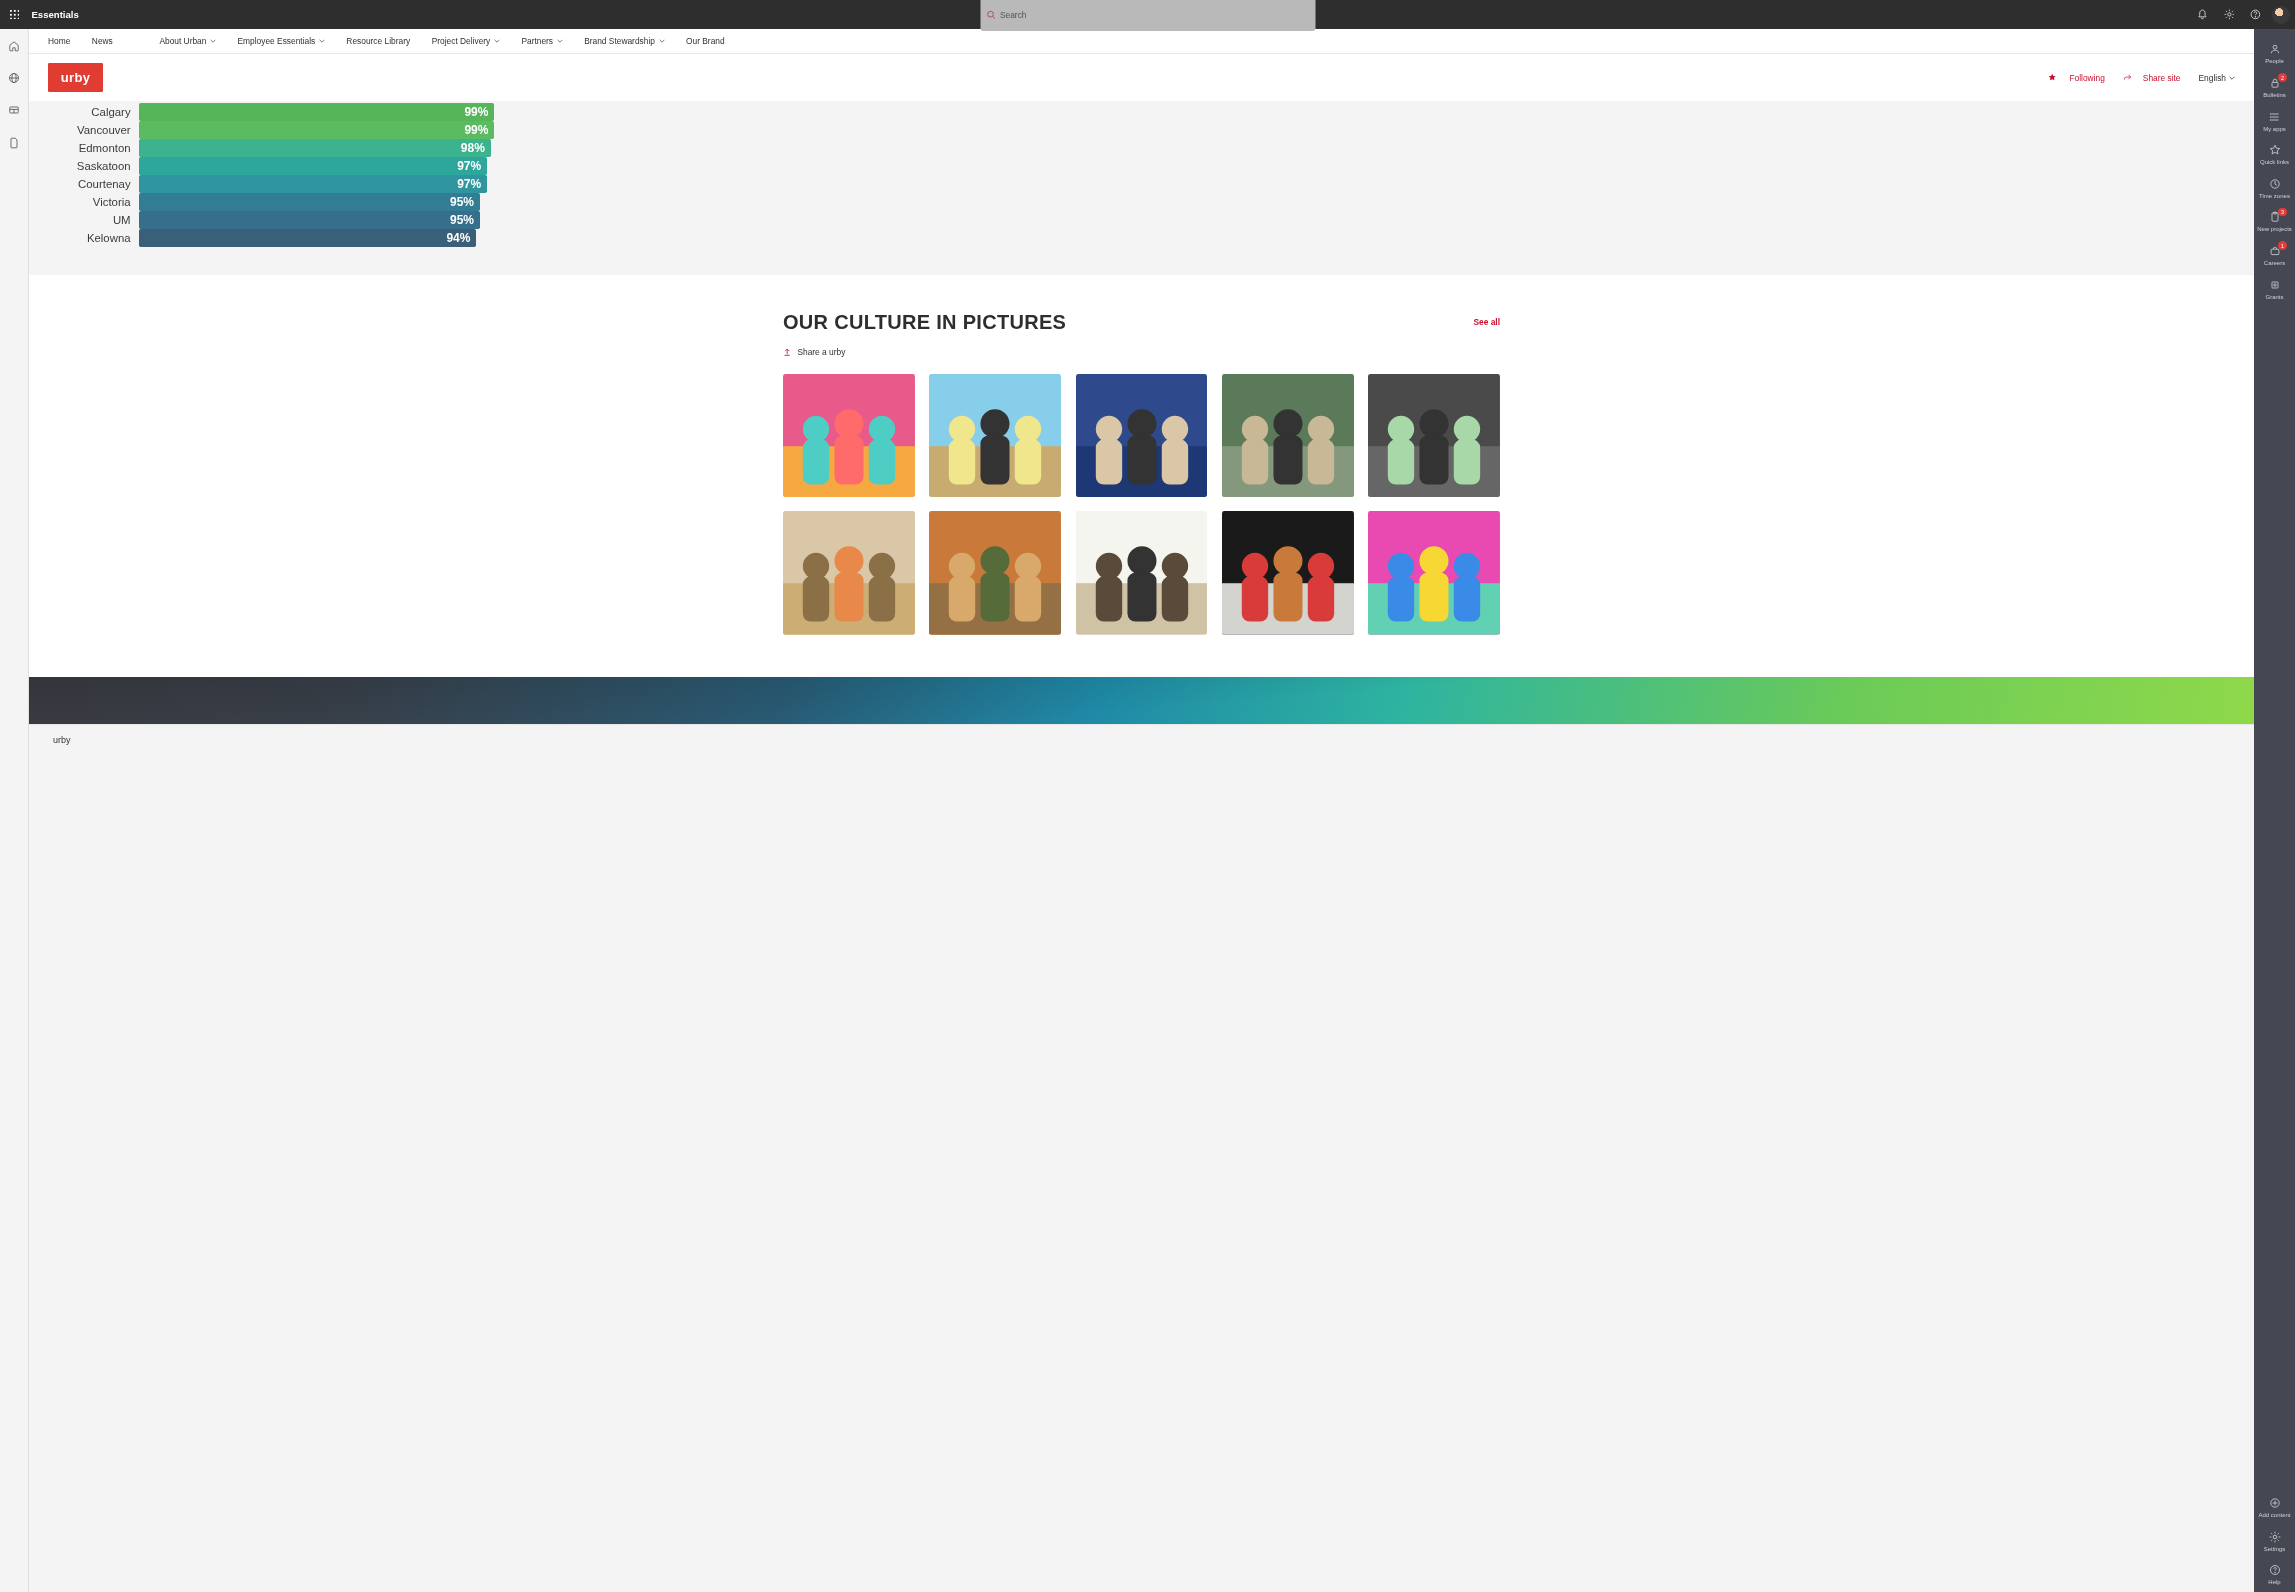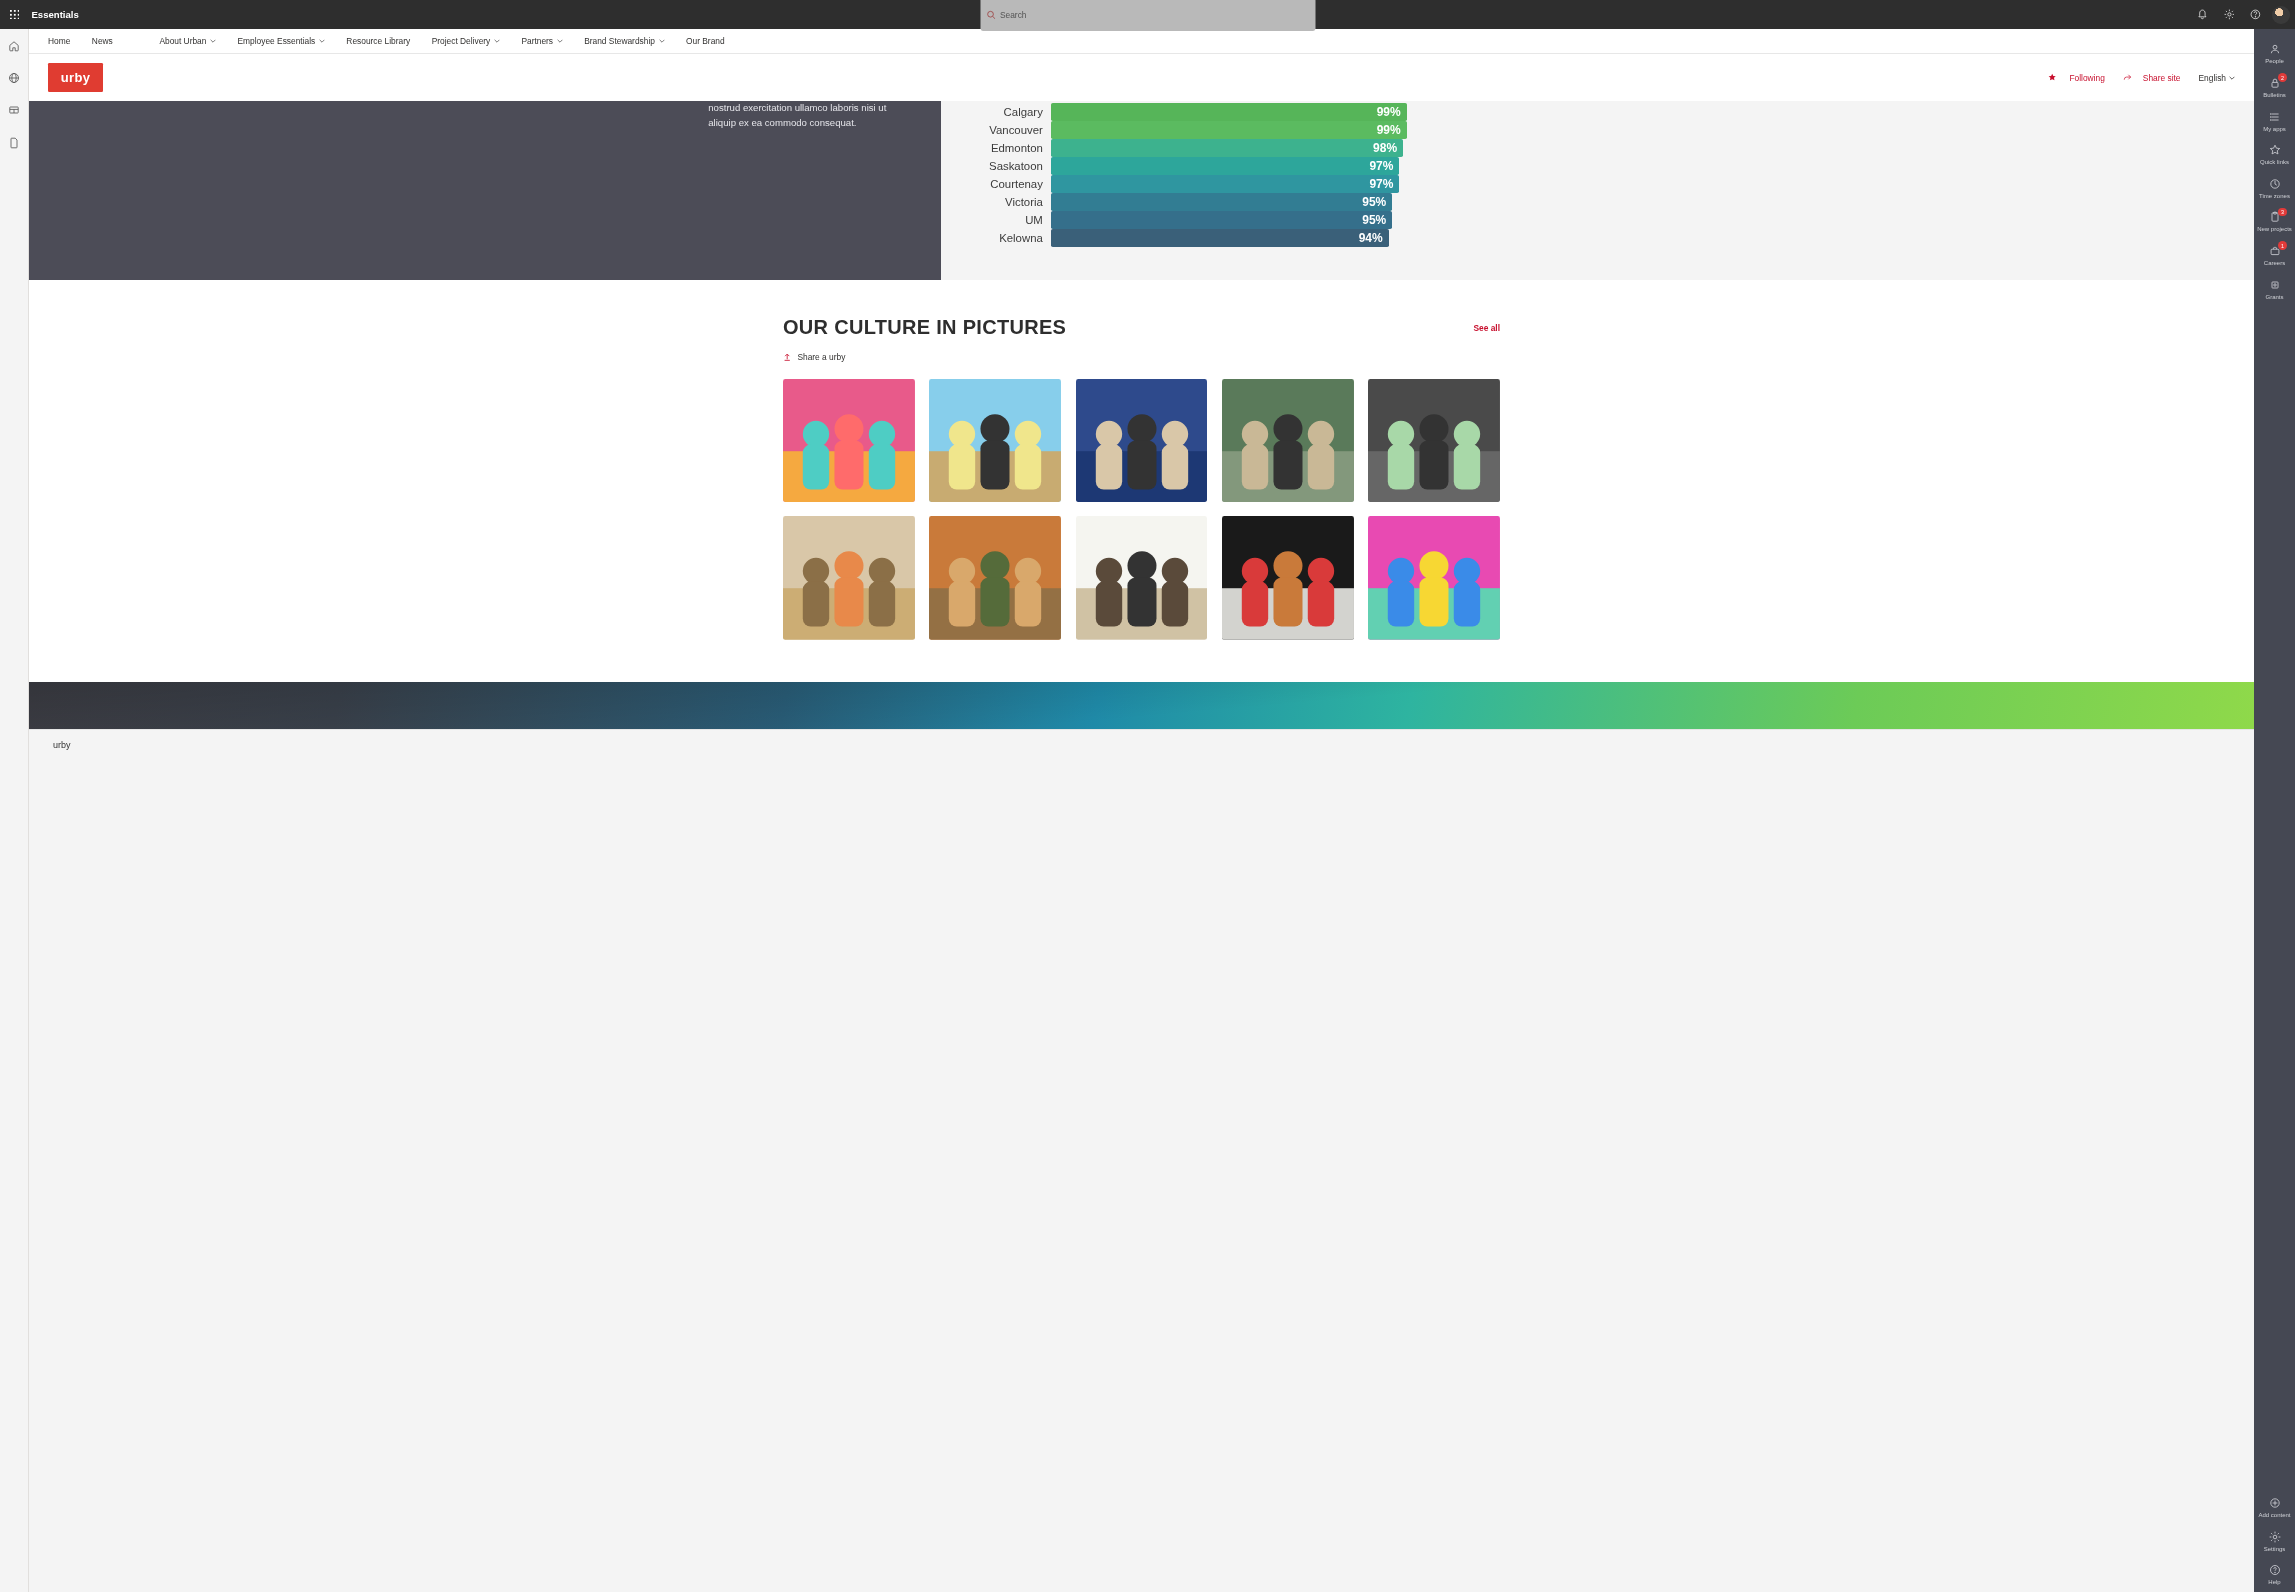--- a/index.html
+++ b/index.html
@@ -310,23 +310,20 @@
         <span>English</span>
         <svg class="chev" viewBox="0 0 10 10">
             <path d="M1 3l4 4 4-4" fill="none" stroke="#323130" stroke-width="1.3"></path>
           </svg>
       </div>
     </div>
   </div>
 
   <div class="content">
     <div class="hero">
-      <div class="hero-left">
-        <div class="hero-left-inner">nostrud exercitation ullamco laboris nisi ut aliquip ex ea commodo consequat.</div>
-      </div>
       <div class="hero-right">
         <div class="chart" id="chart">
             <div class="chart-row">
               <div class="chart-label">Calgary</div>
               <div class="chart-track">
                 <div class="chart-bar" style="width: 99%; background: rgb(86, 181, 89);">99%</div>
               </div>
             </div>
             <div class="chart-row">
               <div class="chart-label">Vancouver</div>

